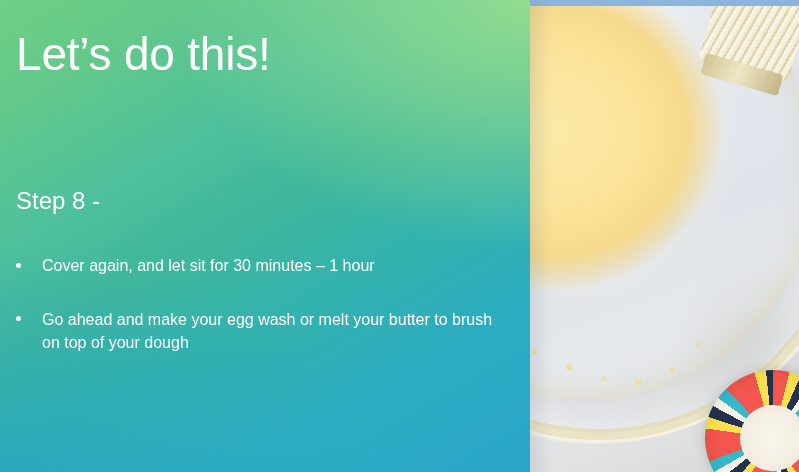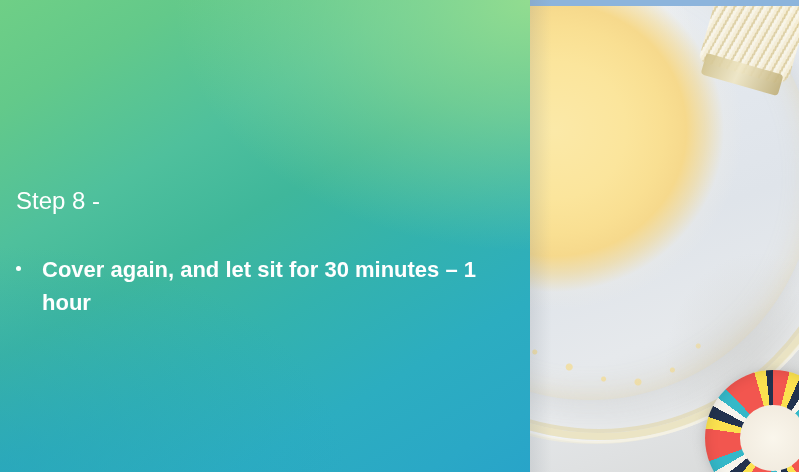--- a/index.html
+++ b/index.html
@@ -59,22 +59,22 @@
   }
 
   #bullet-list{
     position:absolute;left:16px;top:254px;width:500px;
     margin:0;padding:0;list-style:none;
   }
   .bullet-item{
     position:relative;
     padding-left:26px;
     color:#ffffff;
-    font-size:22px;
-    font-weight:700;
+    font-size:16px;
+    font-weight:400;
     line-height:1.48;
     margin-bottom:30px;
   }
   .bullet-item:last-child{margin-bottom:0;}
   .bullet-dot{
     position:absolute;left:0;top:.55em;
     width:5px;height:5px;border-radius:50%;
     background:#ffffff;
   }
   .bullet-text{display:block;max-width:470px;}
@@ -200,27 +200,32 @@
   }
 </style>
 </head>
 <body>
 
 <div id="slide">
 
   <div id="gradient-panel">
     <div id="panel-content">
 
+      <div id="slide-title">Let’s do this!</div>
 
       <div id="step-label">Step 8 -</div>
 
       <ul id="bullet-list">
         <li class="bullet-item">
           <span class="bullet-dot"></span>
           <span class="bullet-text">Cover again, and let sit for 30 minutes – 1 hour</span>
+        </li>
+        <li class="bullet-item">
+          <span class="bullet-dot"></span>
+          <span class="bullet-text">Go ahead and make your egg wash or melt your butter to brush on top of your dough</span>
         </li>
       </ul>
 
     </div>
   </div>
 
   <div id="photo-panel">
     <div id="photo-bg"></div>
     <div id="bowl"></div>
     <div id="bowl-rim"></div>

